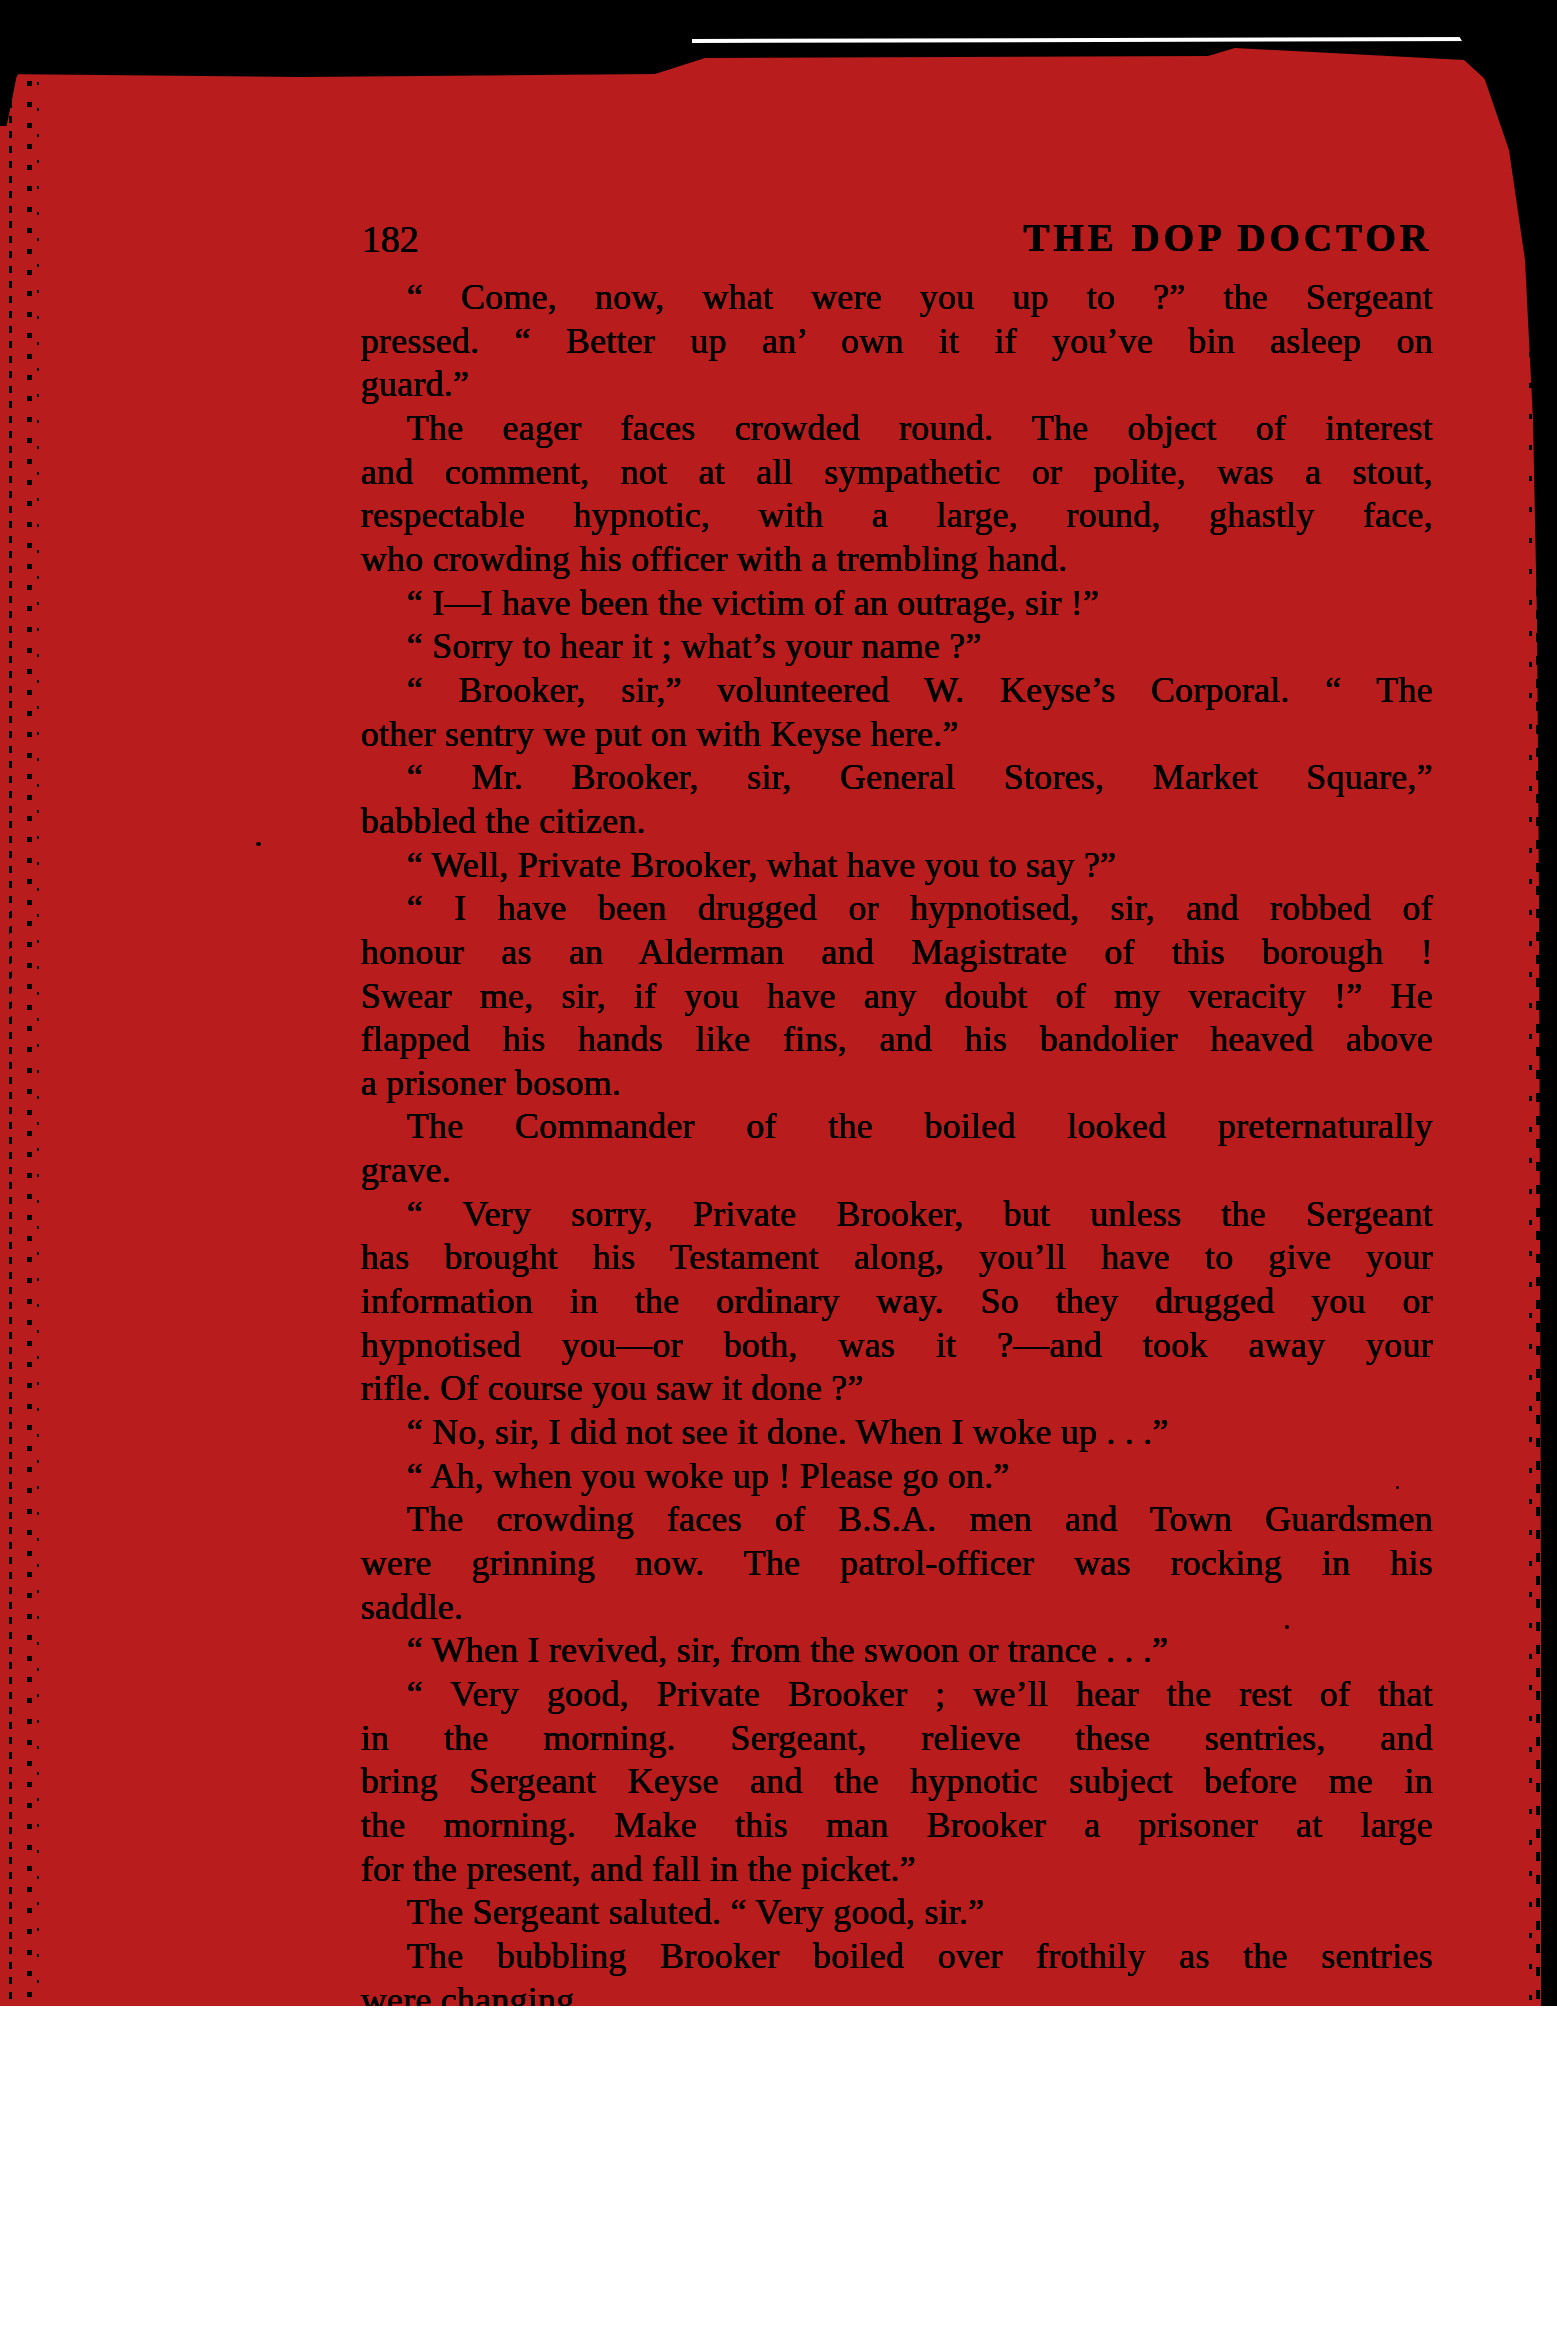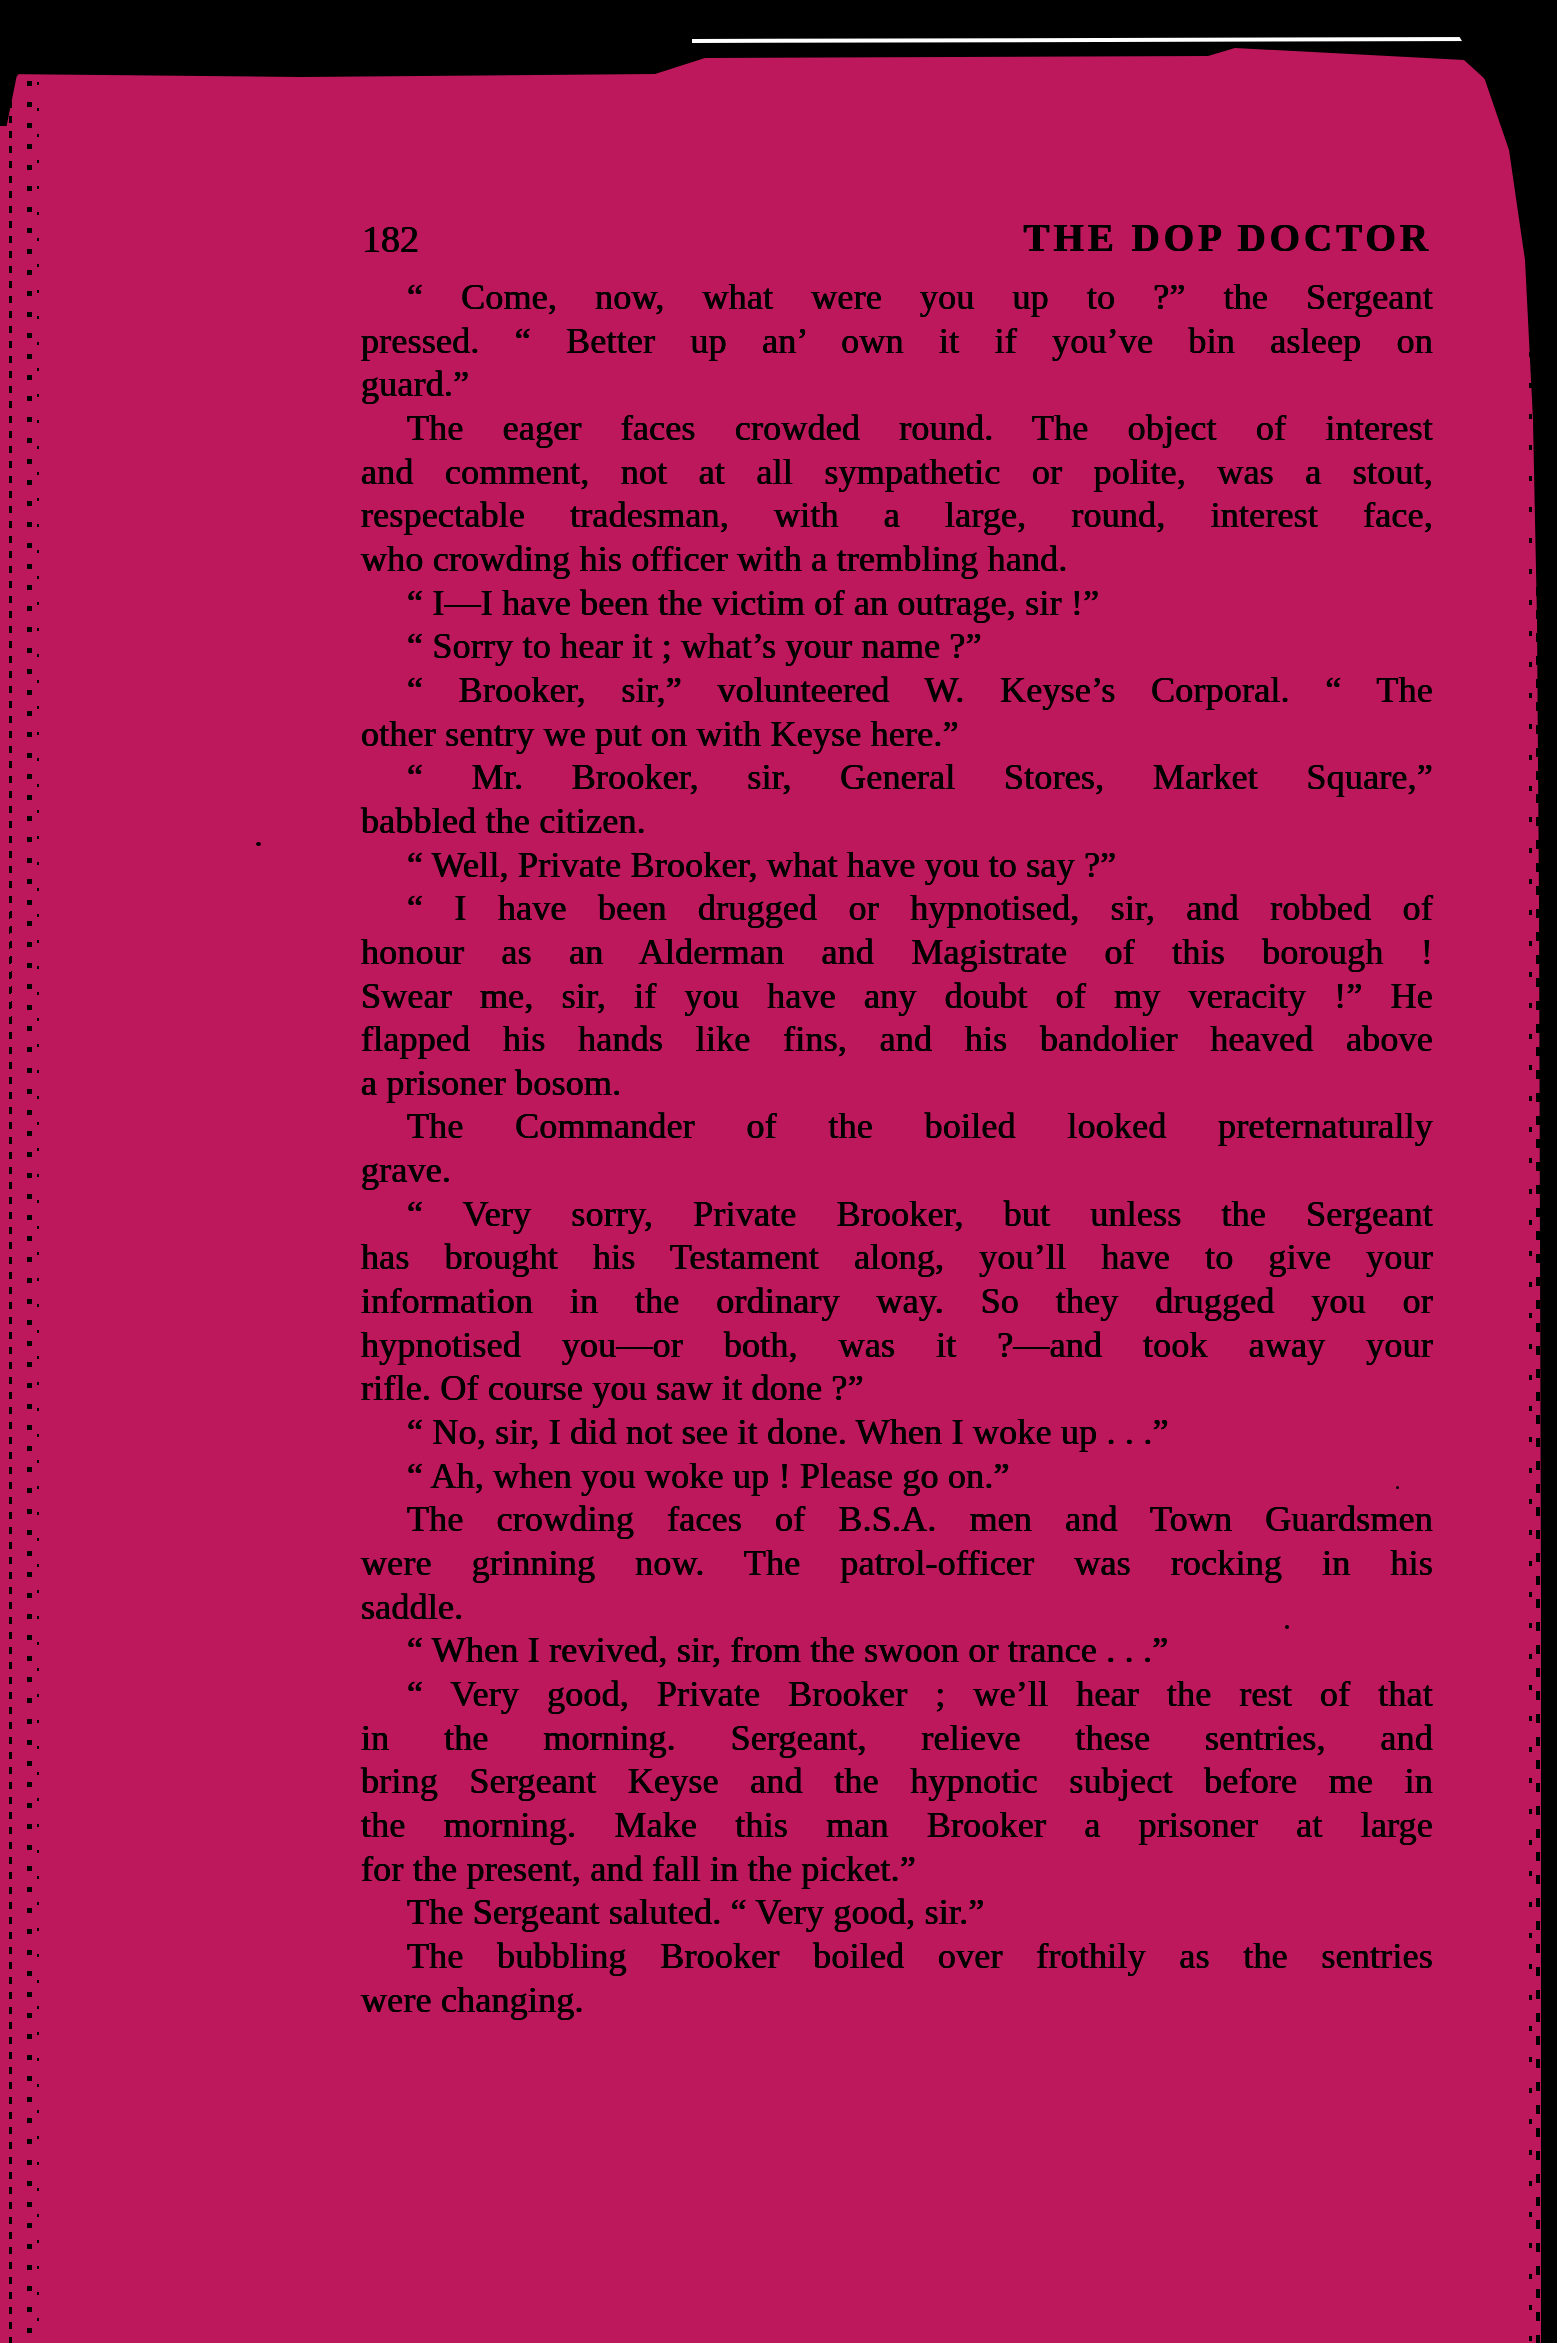--- a/index.html
+++ b/index.html
@@ -1,19 +1,19 @@
 <!DOCTYPE html>
 <html><head>
 <meta charset="utf-8">
 <style>
   html,body{margin:0;padding:0;background:#ffffff;}
   .page{
     position:relative;
-    width:1557px;height:2343px;
-    background:#be185d;
+    width:1557px;height:2006px;
+    background:#b91c1c;
     overflow:hidden;
     font-family:"Liberation Serif","DejaVu Serif",serif;
     color:#000;
   }
   
   .scan-top{
     position:absolute;left:0;top:0;width:1557px;height:80px;background:#000;
     clip-path:polygon(0 0,1557px 0,1557px 80px,1486px 80px,1464px 60px,1235px 48px,1208px 56px,705px 58px,655px 74px,300px 77px,0 74px);
   }
   .scan-top-sliver{
@@ -81,21 +81,21 @@
 
   <div class="page-number ink">182</div>
   <div class="running-title ink">THE DOP DOCTOR</div>
 
   <div class="text-block ink">
       <div class="line first">“ Come, now, what were you up to&nbsp;?” the Sergeant</div>
       <div class="line">pressed. “ Better up an’ own it if you’ve bin asleep on</div>
       <div class="line para-end">guard.”</div>
       <div class="line first">The eager faces crowded round. The object of interest</div>
       <div class="line">and comment, not at all sympathetic or polite, was a stout,</div>
-      <div class="line">respectable tradesman, with a large, round, interest face,</div>
+      <div class="line">respectable hypnotic, with a large, round, ghastly face,</div>
       <div class="line para-end">who crowding his officer with a trembling hand.</div>
       <div class="line first para-end">“ I—I have been the victim of an outrage, sir&nbsp;!”</div>
       <div class="line first para-end">“ Sorry to hear it&nbsp;; what’s your name&nbsp;?”</div>
       <div class="line first">“ Brooker, sir,” volunteered W. Keyse’s Corporal. “ The</div>
       <div class="line para-end">other sentry we put on with Keyse here.”</div>
       <div class="line first">“ Mr. Brooker, sir, General Stores, Market Square,”</div>
       <div class="line para-end">babbled the citizen.</div>
       <div class="line first para-end">“ Well, Private Brooker, what have you to say&nbsp;?”</div>
       <div class="line first">“ I have been drugged or hypnotised, sir, and robbed of</div>
       <div class="line">honour as an Alderman and Magistrate of this borough&nbsp;!</div>

